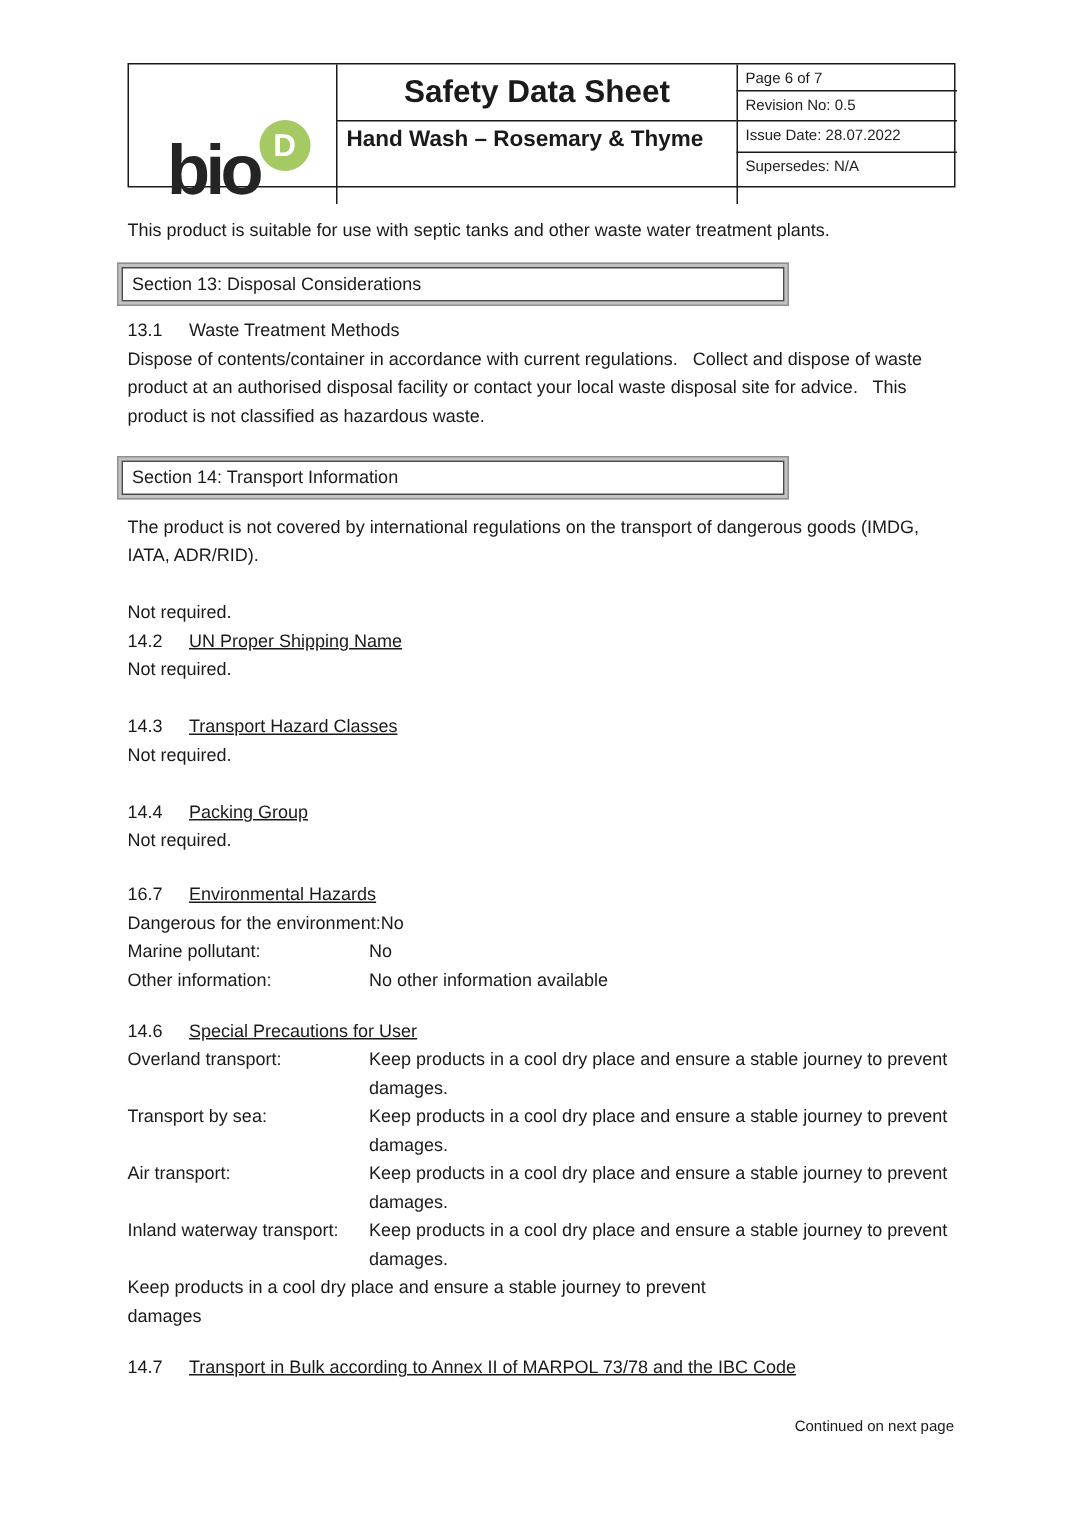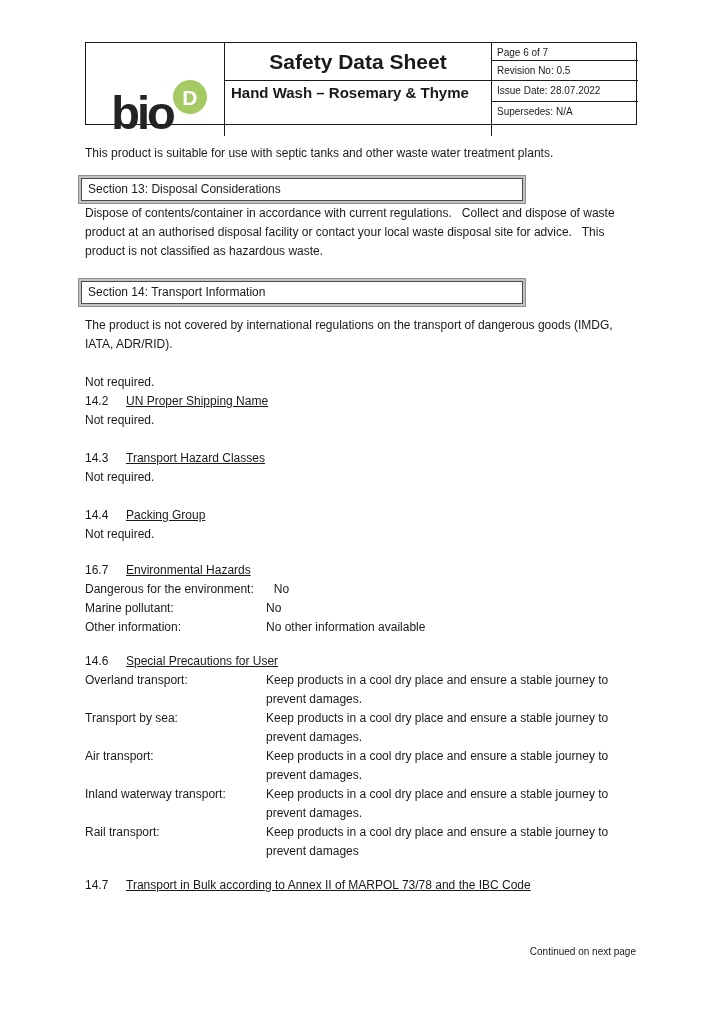--- a/index.html
+++ b/index.html
@@ -84,21 +84,21 @@
   .sub-heading { display: flex; }
   .sub-num { width: 41px; flex-shrink: 0; }
   .underlined .sub-title { text-decoration: underline; }
   .h-13-1 { margin-top: 7px; }
   .s14-intro { margin-top: 9px; }
 
   .subsec-gap { margin-top: 19px; }
   .subsec-gap-md { margin-top: 17px; }
   .subsec-gap-sm { margin-top: 15px; }
 
-  .kv-row { display: flex; width: 556px; gap: 20px; }
+  .kv-row { display: flex; width: 556px; }
   .kv-label { min-width: 161px; flex-shrink: 0; }
   .kv-value { flex: 1; max-width: 395px; }
 
   .footer-note {
     position: absolute;
     top: 946px; right: 84px;
     font-size: 10px; line-height: 12px;
     color: #1a1a1a;
   }
 </style>
@@ -123,20 +123,24 @@
     <div class="info-cell">Issue Date: 28.07.2022</div>
     <div class="info-cell last">Supersedes: N/A</div>
   </div>
 
   <p class="body-text intro">This product is suitable for use with septic tanks and other waste water treatment plants.</p>
 
   <div class="section-box box-13">
     <div class="section-box-inner">Section 13: Disposal Considerations</div>
   </div>
 
+  <div class="sub-heading h-13-1">
+    <span class="sub-num">13.1</span>
+    <span class="sub-title">Waste Treatment Methods</span>
+  </div>
   <p class="body-text prewrap">Dispose of contents/container in accordance with current regulations.   Collect and dispose of waste product at an authorised disposal facility or contact your local waste disposal site for advice.   This product is not classified as hazardous waste.</p>
 
   <div class="section-box box-14">
     <div class="section-box-inner">Section 14: Transport Information</div>
   </div>
 
   <p class="body-text s14-intro">The product is not covered by international regulations on the transport of dangerous goods (IMDG, IATA, ADR/RID).</p>
 
   <div class="subsec subsec-gap">
     <p class="body-text">Not required.</p>
@@ -200,21 +204,20 @@
     </div>
     <div class="kv-row">
       <span class="kv-label">Air transport:</span>
       <span class="kv-value">Keep products in a cool dry place and ensure a stable journey to prevent damages.</span>
     </div>
     <div class="kv-row">
       <span class="kv-label">Inland waterway transport:</span>
       <span class="kv-value">Keep products in a cool dry place and ensure a stable journey to prevent damages.</span>
     </div>
     <div class="kv-row">
-      <span class="kv-label">Rail transport:</span>
       <span class="kv-value">Keep products in a cool dry place and ensure a stable journey to prevent damages</span>
     </div>
   </div>
 
   <div class="subsec subsec-gap-sm">
     <div class="sub-heading underlined">
       <span class="sub-num">14.7</span>
       <span class="sub-title">Transport in Bulk according to Annex II of MARPOL 73/78 and the IBC Code</span>
     </div>
   </div>

